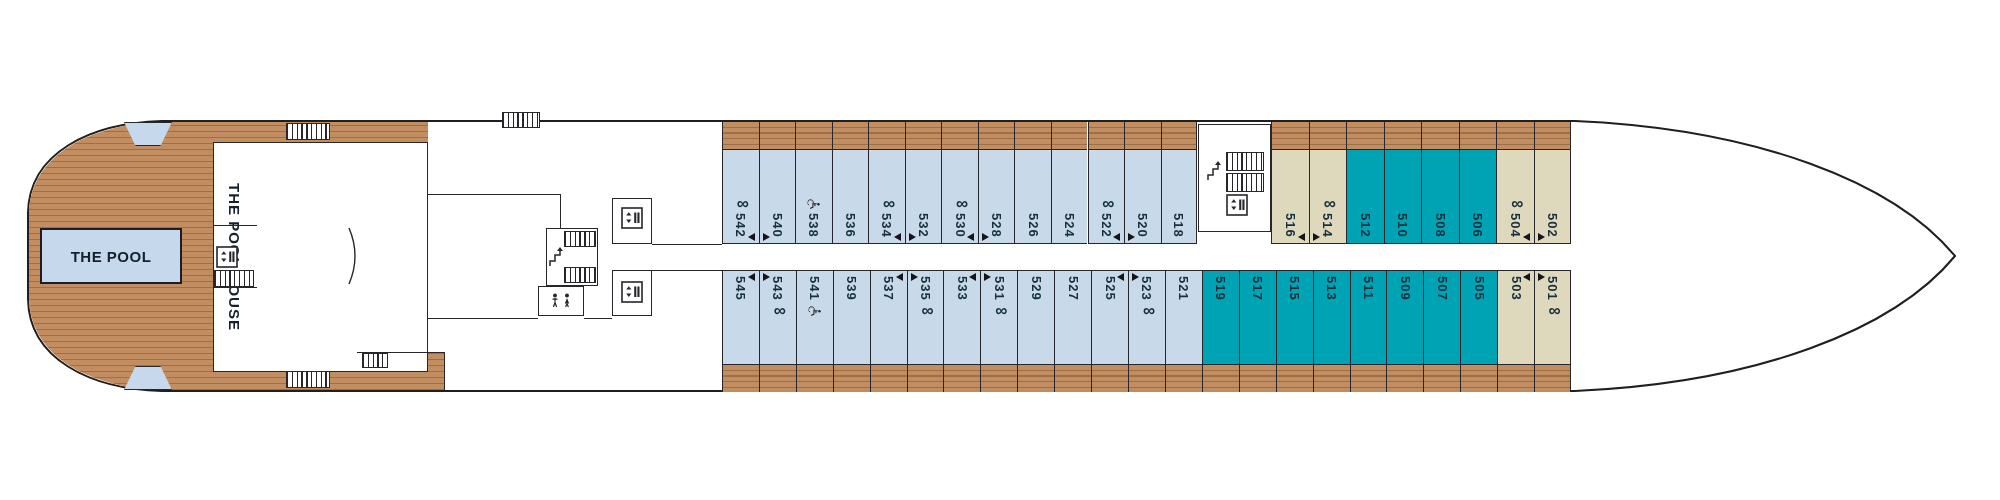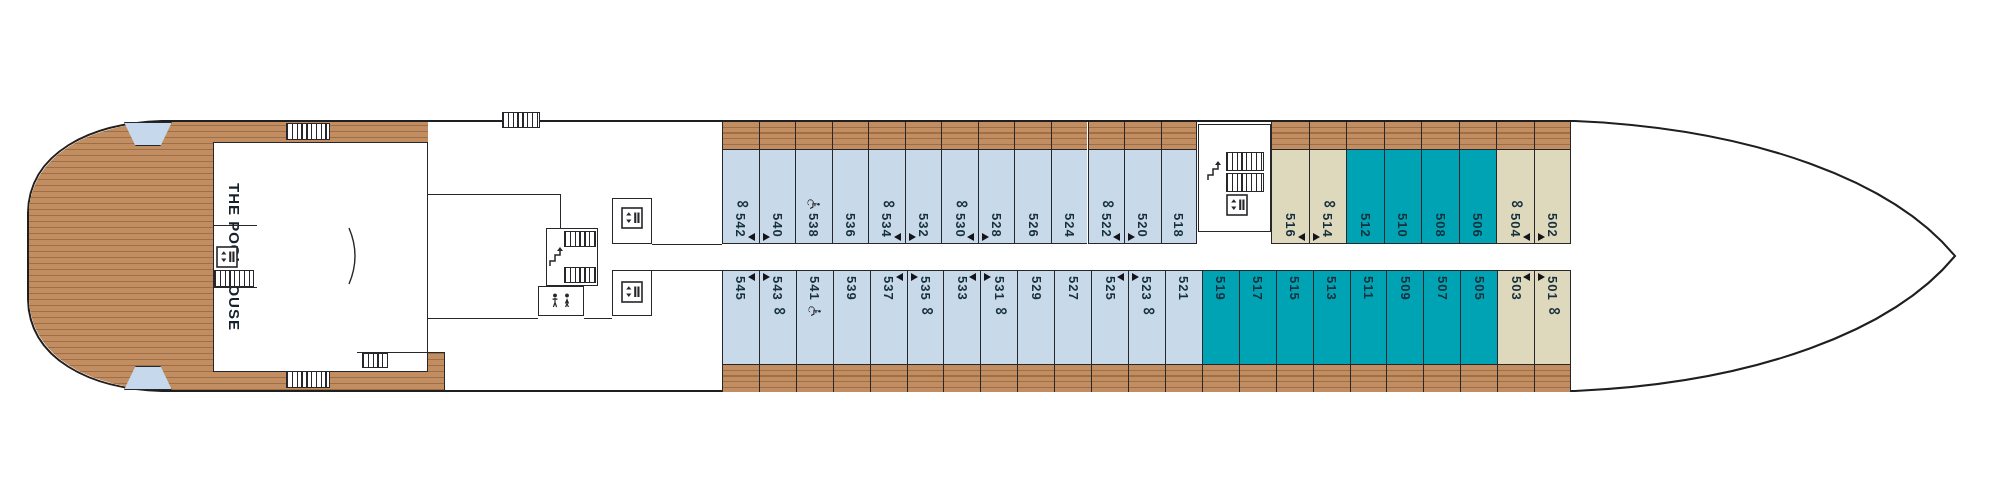--- a/index.html
+++ b/index.html
@@ -51,20 +51,23 @@
 
   <div class="abs woodfill" style="left:0;top:0;width:2000px;height:500px;
               clip-path:path('M162 122H428V142H215V372H357V352H445V390H162C92 388 30 358 29 298L29 214C30 154 92 124 162 122Z');"></div>
 
   <div class="notch topn"></div>
   <div class="notch botn"></div>
 
   <div class="room" style="left:213px;top:142px;width:215px;height:230px;"></div>
   <div class="ph-label">THE POOL HOUSE</div>
 
+  <div class="pool">
+    <span>THE POOL</span>
+  </div>
 
   <div class="wall" style="left:213px;top:225px;width:44px;height:1.2px;"></div>
   <div class="wall" style="left:213px;top:287px;width:44px;height:1.2px;"></div>
 
   <div class="glyphbox" style="left:216px;top:246px;"><svg width="22" height="22" viewBox="0 0 22 22">
         <rect x="1" y="1" width="20" height="20" fill="#fff" stroke="#26262b" stroke-width="1.6"></rect>
         <path d="M5.2 8.6 L7.8 5.2 L10.4 8.6 Z" fill="#26262b"></path>
         <path d="M5.2 12.6 L10.4 12.6 L7.8 16 Z" fill="#26262b"></path>
         <rect x="13.2" y="5.5" width="2.1" height="10.5" fill="#26262b"></rect>
         <rect x="16.4" y="5.5" width="2.1" height="10.5" fill="#26262b"></rect>

